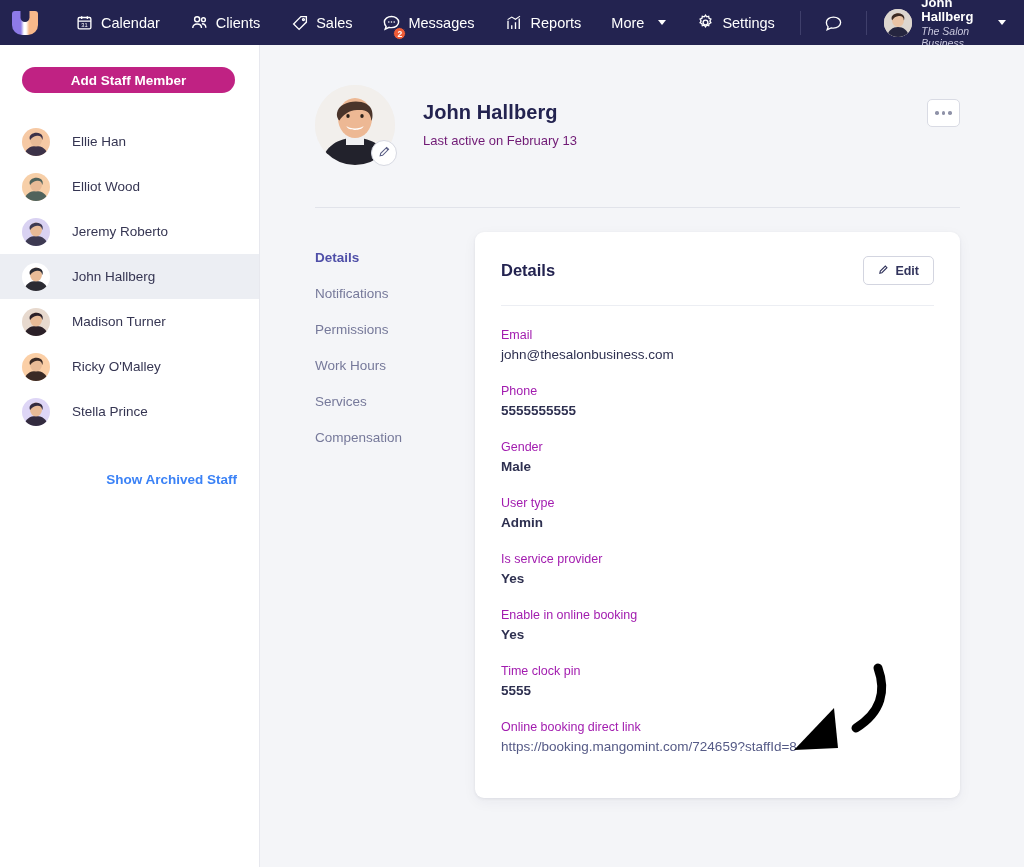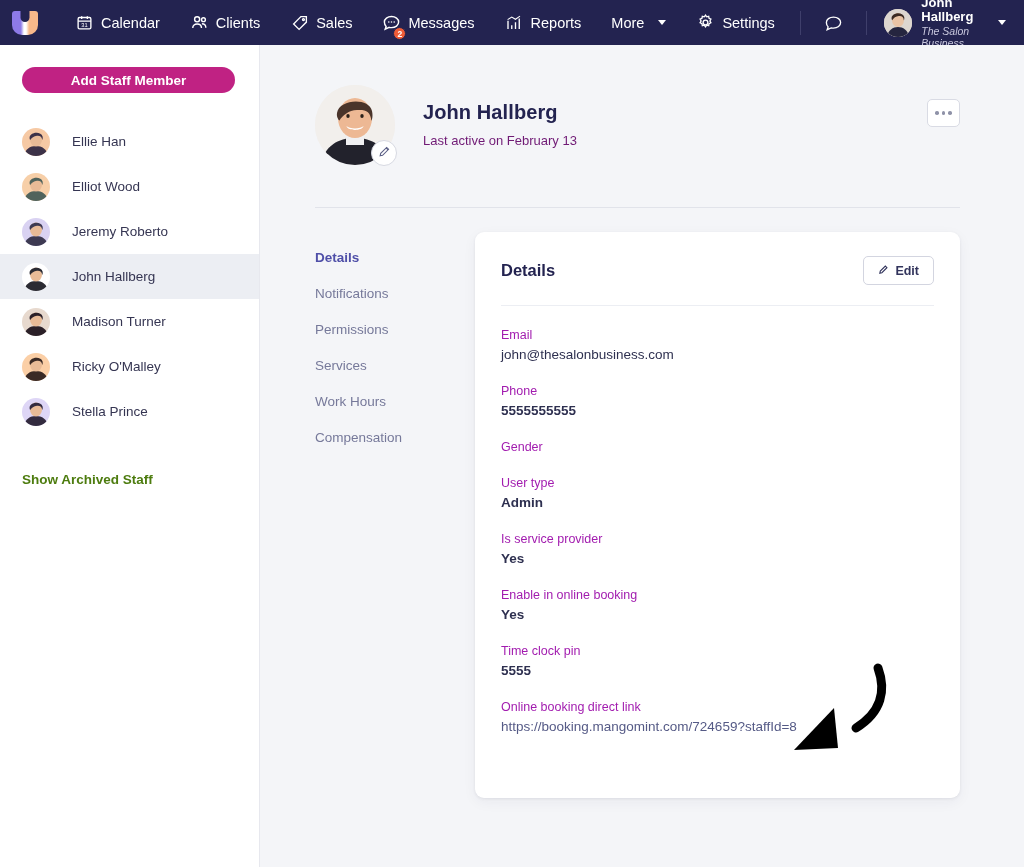--- a/index.html
+++ b/index.html
@@ -98,21 +98,21 @@
     cursor: pointer;
   }
   .staff-row.active { background: #eceef3; }
   .staff-av {
     width: 28px; height: 28px; border-radius: 50%;
     flex: 0 0 auto; position: relative; overflow: hidden;
   }
   .staff-name { font-size: 13.5px; color: #353552; }
   .archived {
     margin-top: 38px; padding: 0 22px;
-    font-size: 13.5px; color: #4d7c0f; font-weight: bold; cursor: pointer;
+    font-size: 13.5px; color: #3b82f6; font-weight: bold; cursor: pointer; text-align: right;
   }
 
   
   .main {
     flex: 1; background: #f4f5f8;
     padding: 40px 0 0 0; position: relative; overflow: hidden;
   }
   .profile-head {
     display: flex; align-items: flex-start;
     padding: 0 64px 0 55px;
@@ -418,22 +418,22 @@
       </div>
 
       <div class="hr"></div>
 
       <div class="content-row">
 
         <div class="subnav" id="subnav">
             <div class="subnav-item active">Details</div>
             <div class="subnav-item">Notifications</div>
             <div class="subnav-item">Permissions</div>
+            <div class="subnav-item">Work Hours</div>
             <div class="subnav-item">Services</div>
-            <div class="subnav-item">Work Hours</div>
             <div class="subnav-item">Compensation</div>
           </div>
 
         <div class="card">
           <div class="card-head">
             <div class="card-title">Details</div>
             <button class="edit-btn">
               <span>
                 <svg width="11" height="11" viewBox="0 0 24 24" fill="none" stroke="#32345c" stroke-width="2.4">
                   <path d="M4 20l4.5-1 11-11-3.5-3.5-11 11z"></path>
@@ -447,20 +447,21 @@
               <div class="field">
                 <div class="field-label">Email</div>
                 <div class="field-value plain">john@thesalonbusiness.com</div>
               </div>
               <div class="field">
                 <div class="field-label">Phone</div>
                 <div class="field-value">5555555555</div>
               </div>
               <div class="field">
                 <div class="field-label">Gender</div>
+                <div class="field-value">Male</div>
               </div>
               <div class="field">
                 <div class="field-label">User type</div>
                 <div class="field-value">Admin</div>
               </div>
               <div class="field">
                 <div class="field-label">Is service provider</div>
                 <div class="field-value">Yes</div>
               </div>
               <div class="field">

